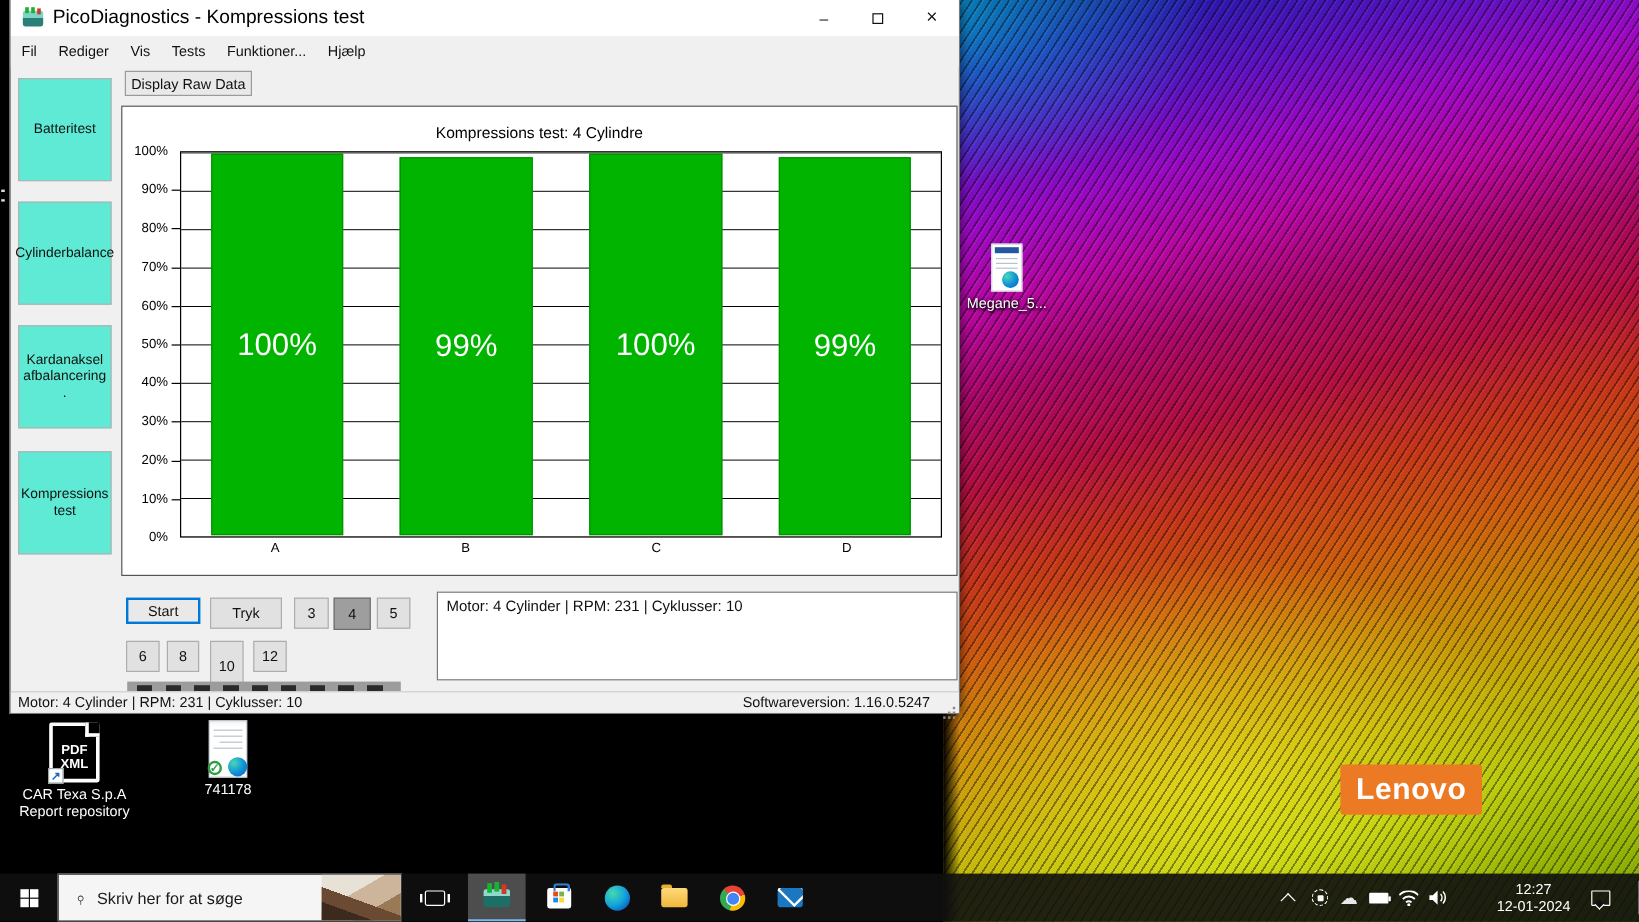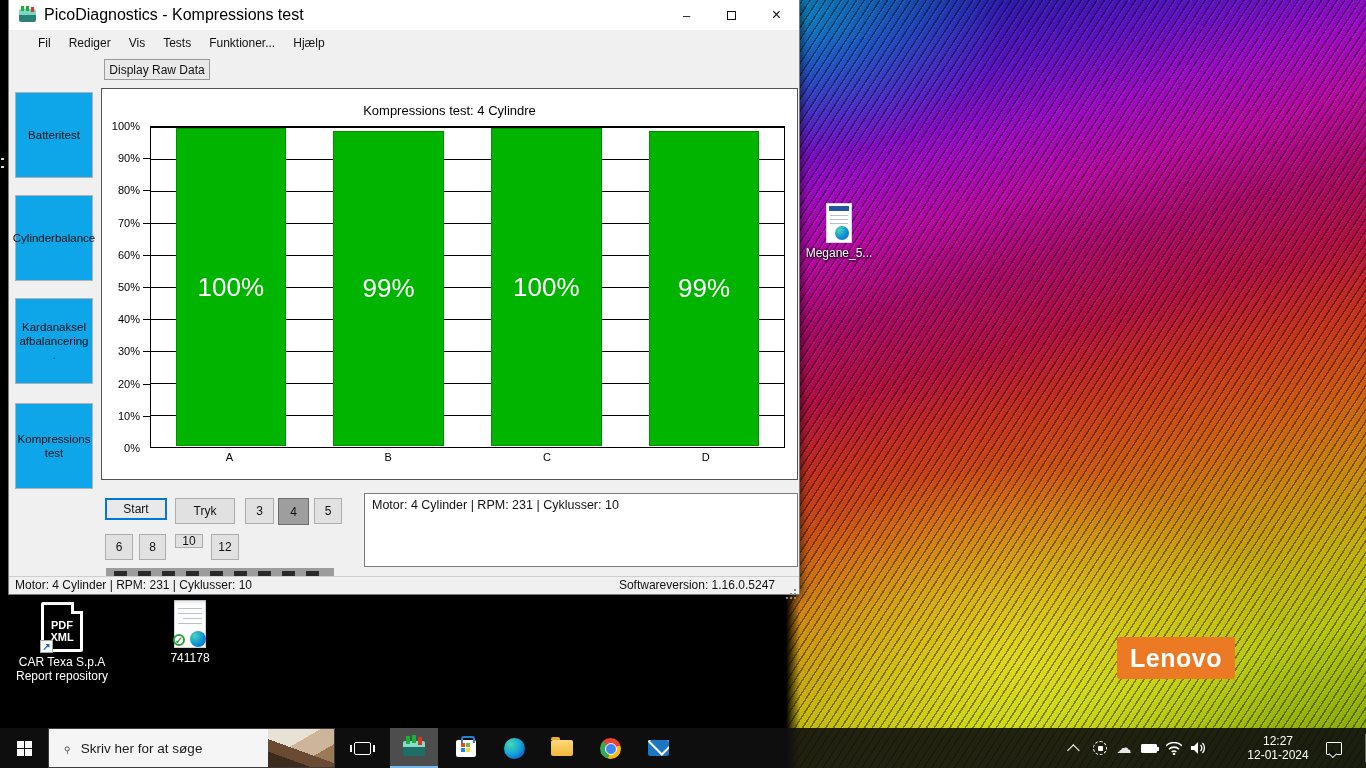--- a/index.html
+++ b/index.html
@@ -43,27 +43,27 @@
   .appwin { position:absolute; left:8px; top:0; width:792px; height:595px; background:#f0f0f0;
     border:1px solid #7a7a7a; border-top:none; box-shadow:2px 2px 8px rgba(0,0,0,0.6); }
   .titlebar { height:30px; background:#fff; display:flex; align-items:center; position:relative; }
   .app-ico { width:17px; height:13px; margin-left:10px; background:linear-gradient(180deg,#7fd4c8 0 45%, #2a7f76 45%);
     border-radius:2px; position:relative; }
   .app-ico:before { content:""; position:absolute; left:2px; top:-3px; width:3px; height:5px; background:#1fae31; box-shadow:5px 0 #1fae31, 10px 1px #d03a2a; }
   .title-text { font-size:16px; color:#000; margin-left:8px; }
   .winbtns { position:absolute; right:0; top:0; height:30px; display:flex; }
   .winbtn { width:45px; height:30px; display:flex; align-items:center; justify-content:center; font-size:13px; color:#111; }
   .winbtn .sq { width:9px; height:9px; border:1px solid #111; display:block; }
-  .menubar { height:26px; background:#f0f0f0; display:flex; align-items:center; font-size:12px; color:#111; padding-left:20px; }
+  .menubar { height:26px; background:#f0f0f0; display:flex; align-items:center; font-size:12px; color:#111; padding-left:0; }
   .menubar .mi { padding:4px 9px; }
   .rawbtn { position:absolute; left:95px; top:59px; width:106px; height:21px; background:#e9e9e9; border:1px solid #9a9a9a;
     font-size:12px; color:#111; display:flex; align-items:center; justify-content:center; }
 
-  .sidebtn { position:absolute; left:6px; width:78px; height:86px; background:#0ea5e9; border:1px solid #b2b2b2;
-    display:flex; align-items:center; justify-content:center; text-align:center; font-size:11.5px; color:#111; line-height:14px; padding:2px;margin-top:27px; }
+  .sidebtn { position:absolute; left:6px; width:78px; height:86px; background:#5eead4; border:1px solid #b2b2b2;
+    display:flex; align-items:center; justify-content:center; text-align:center; font-size:11.5px; color:#111; line-height:14px; padding:2px; }
 
   
   .chartpanel { position:absolute; left:92px; top:88px; width:697px; height:392px; background:#fff; border:1px solid #555; }
   .charttitle { position:absolute; top:14px; left:0; right:0; text-align:center; font-size:13px; color:#000; }
   .plotwrap { position:absolute; left:48px; top:37px; right:12px; height:322px; }
   .plot { position:absolute; inset:0; border:1px solid #000;
     background-image:linear-gradient(#000 0 1px, transparent 1px); background-size:100% 10%; }
   .ytick { position:absolute; right:calc(100% + 10px); width:40px; text-align:right; font-size:11px; color:#000; transform:translateY(-50%); }
   .tickmark { position:absolute; left:-7px; width:7px; border-top:1px solid #000; }
   .slots { position:absolute; inset:1px; display:flex; }
@@ -280,21 +280,21 @@
     </div>
   </div>
 
   <div class="wbtn focused" style="left:96px; top:498px; width:62px; height:22px;">Start</div>
   <div class="wbtn" style="left:166px; top:498px; width:60px; height:26px;">Tryk</div>
   <div class="wbtn" style="left:236px; top:498px; width:29px; height:26px;">3</div>
   <div class="wbtn selected" style="left:269px; top:498px; width:31px; height:27px;">4</div>
   <div class="wbtn" style="left:305px; top:498px; width:28px; height:26px;">5</div>
   <div class="wbtn" style="left:96px;  top:534px; width:28px; height:26px;">6</div>
   <div class="wbtn" style="left:130px; top:534px; width:27px; height:26px;">8</div>
-  <div class="wbtn" style="left:166px; top:534px; width:28px; height:14px;">10</div>
+  <div class="wbtn" style="left:166px; top:534px; width:28px; height:41px;">10</div>
   <div class="wbtn" style="left:202px; top:534px; width:28px; height:26px;">12</div>
 
   <div class="msgbox">
     <div>Motor: 4 Cylinder | RPM: 231 | Cyklusser: 10</div>
   </div>
 
   <div class="clipstrip"></div>
 
   <div class="statusbar">
     <span class="sl">Motor: 4 Cylinder | RPM: 231 | Cyklusser: 10</span>

